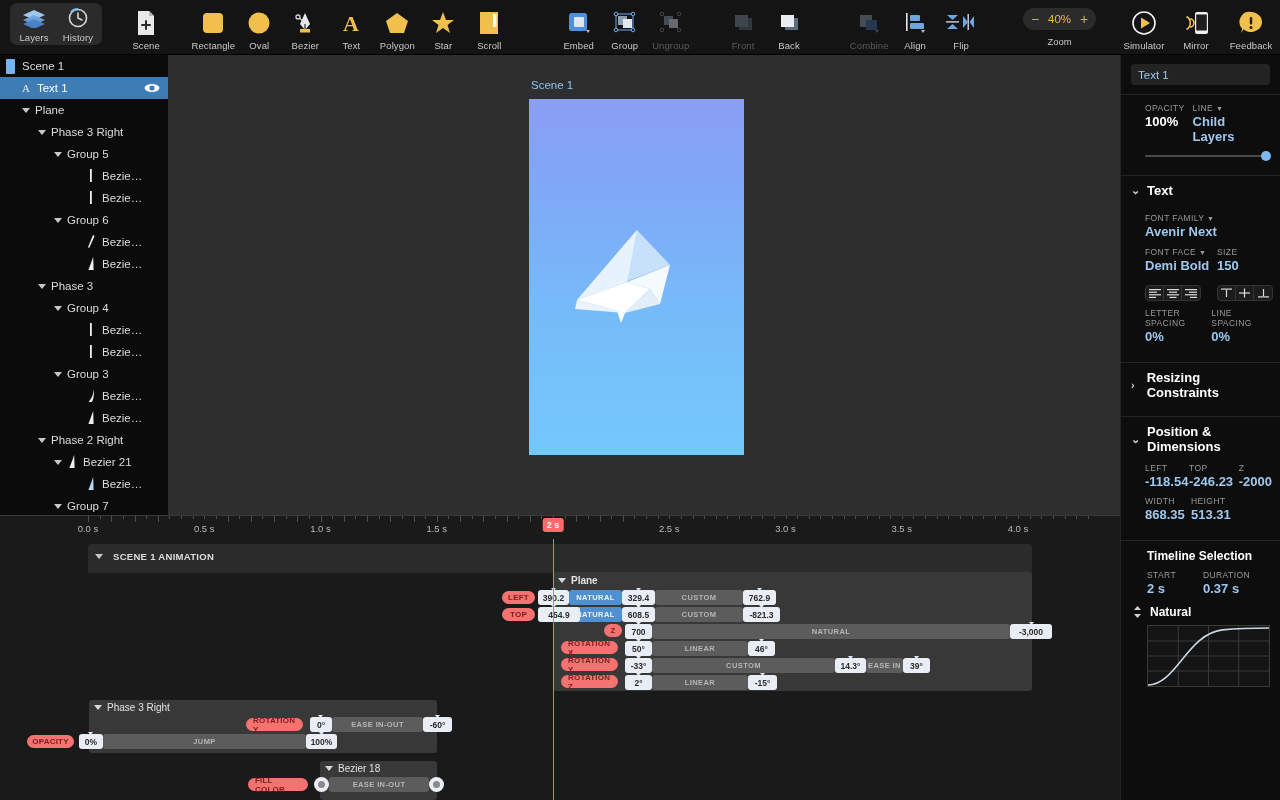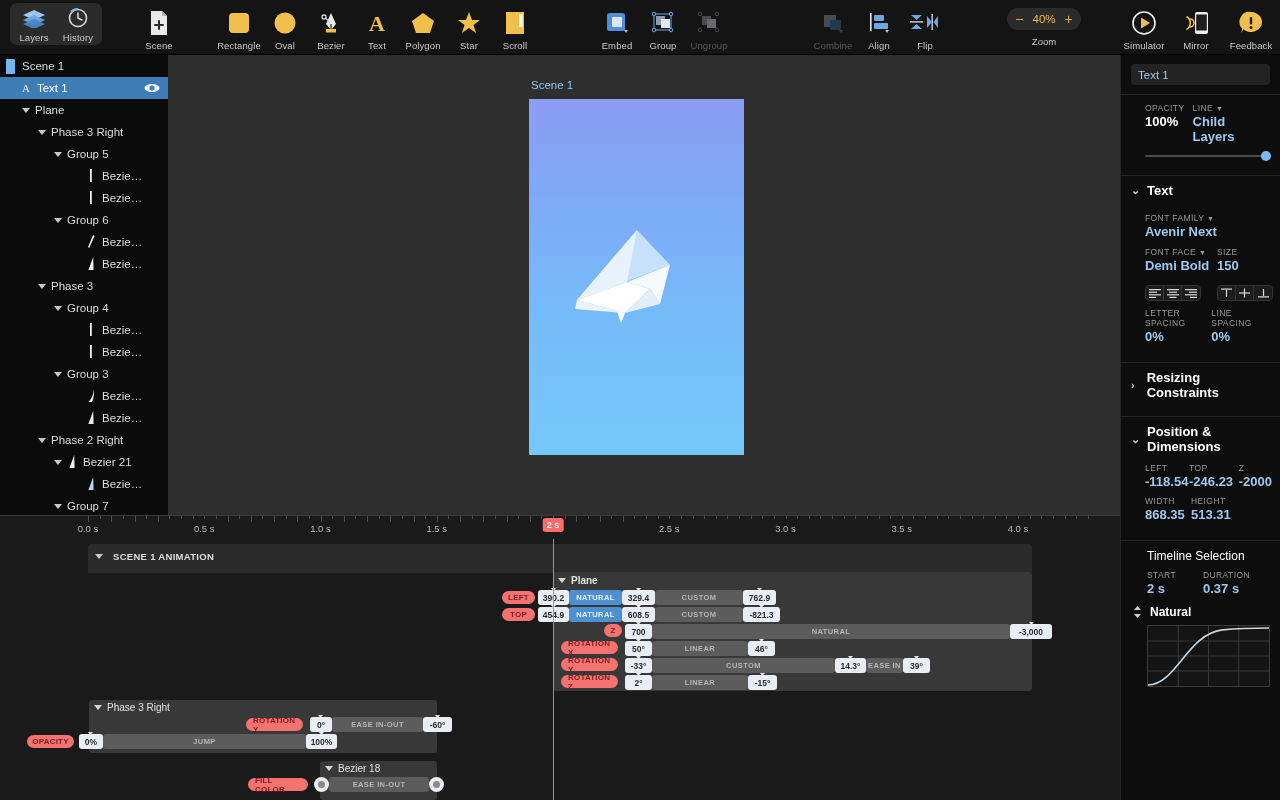--- a/index.html
+++ b/index.html
@@ -369,20 +369,40 @@
             <circle cx="4" cy="19" r="1.8" fill="#1a1a1a" stroke="#888" stroke-width="1"></circle>
             <circle cx="21" cy="19" r="1.8" fill="#1a1a1a" stroke="#888" stroke-width="1"></circle>
           </svg>
         </span>
         <span class="lbl">Ungroup</span>
       </div>
     </div>
 
     <div class="spacer-lg"></div>
 
+    <div class="tb-group" style="margin-top:3px;">
+      <div class="tb-item dim">
+        <span class="glyph">
+          <svg width="26" height="24" viewBox="0 0 26 24">
+            <rect x="9" y="7" width="13" height="12" fill="#5c6b80"></rect>
+            <rect x="5" y="4" width="13" height="12" fill="#7e8ea3"></rect>
+          </svg>
+        </span>
+        <span class="lbl">Front</span>
+      </div>
+      <div class="tb-item">
+        <span class="glyph">
+          <svg width="26" height="24" viewBox="0 0 26 24">
+            <rect x="9" y="7" width="13" height="12" fill="#5c6b80"></rect>
+            <rect x="5" y="4" width="13" height="12" fill="#e9edf2"></rect>
+          </svg>
+        </span>
+        <span class="lbl">Back</span>
+      </div>
+    </div>
 
     <div class="spacer-lg"></div>
     <div class="spacer-sm"></div>
 
     <div class="tb-group" style="margin-top:3px;">
       <div class="tb-item dim">
         <span class="glyph">
           <svg width="26" height="24" viewBox="0 0 26 24">
             <rect x="4" y="4" width="12" height="12" fill="#8fa0b6"></rect>
             <rect x="10" y="9" width="11" height="10" fill="#3c6fa8"></rect>
@@ -758,21 +778,21 @@
         </div>
         <div>
           <div class="fldlabel">HEIGHT</div>
           <div class="fldval blue">513.31</div>
         </div>
       </div>
     </div>
     <div class="insp-div"></div>
 
     <div style="padding:8px 10px 0 26px">
-      <div style="font-size:12px;font-weight:normal;color:#fff">Timeline Selection</div>
+      <div style="font-size:12px;font-weight:bold;color:#fff">Timeline Selection</div>
       <div class="row2" style="margin-top:7px">
         <div style="width:56px">
           <div class="fldlabel">START</div>
           <div class="fldval blue">2 s</div>
         </div>
         <div>
           <div class="fldlabel">DURATION</div>
           <div class="fldval blue">0.37 s</div>
         </div>
       </div>
@@ -921,21 +941,21 @@
     <div class="kf" style="left:538px; top:51px; width:31px;">390.2</div>
     <div class="seg natural" style="left:569px; top:51px; width:53px;">NATURAL</div>
     <div class="kf" style="left:622px; top:51px; width:33px;">329.4</div>
     <div class="seg" style="left:655px; top:51px; width:88px;">CUSTOM</div>
     <div class="kf" style="left:743px; top:51px; width:33px;">762.9</div>
     <div class="notch" style="left:551px; top:49px;"></div>
     <div class="notch" style="left:636px; top:49px;"></div>
     <div class="notch" style="left:757px; top:49px;"></div>
 
     <div class="prop-tag" style="left:502px; top:69px; width:33px;">TOP</div>
-    <div class="kf" style="left:538px; top:68px; width:31px;">454.9</div>
+    <div class="kf" style="left:538px; top:68px; width:42px;">454.9</div>
     <div class="seg natural" style="left:569px; top:68px; width:53px;">NATURAL</div>
     <div class="kf" style="left:622px; top:68px; width:33px;">608.5</div>
     <div class="seg" style="left:655px; top:68px; width:88px;">CUSTOM</div>
     <div class="kf" style="left:743px; top:68px; width:37px;">-821.3</div>
     <div class="notch" style="left:551px; top:66px;"></div>
     <div class="notch" style="left:636px; top:66px;"></div>
     <div class="notch" style="left:759px; top:66px;"></div>
 
     <div class="prop-tag" style="left:604px; top:85px; width:18px;">Z</div>
     <div class="kf" style="left:625px; top:85px; width:27px;">700</div>

